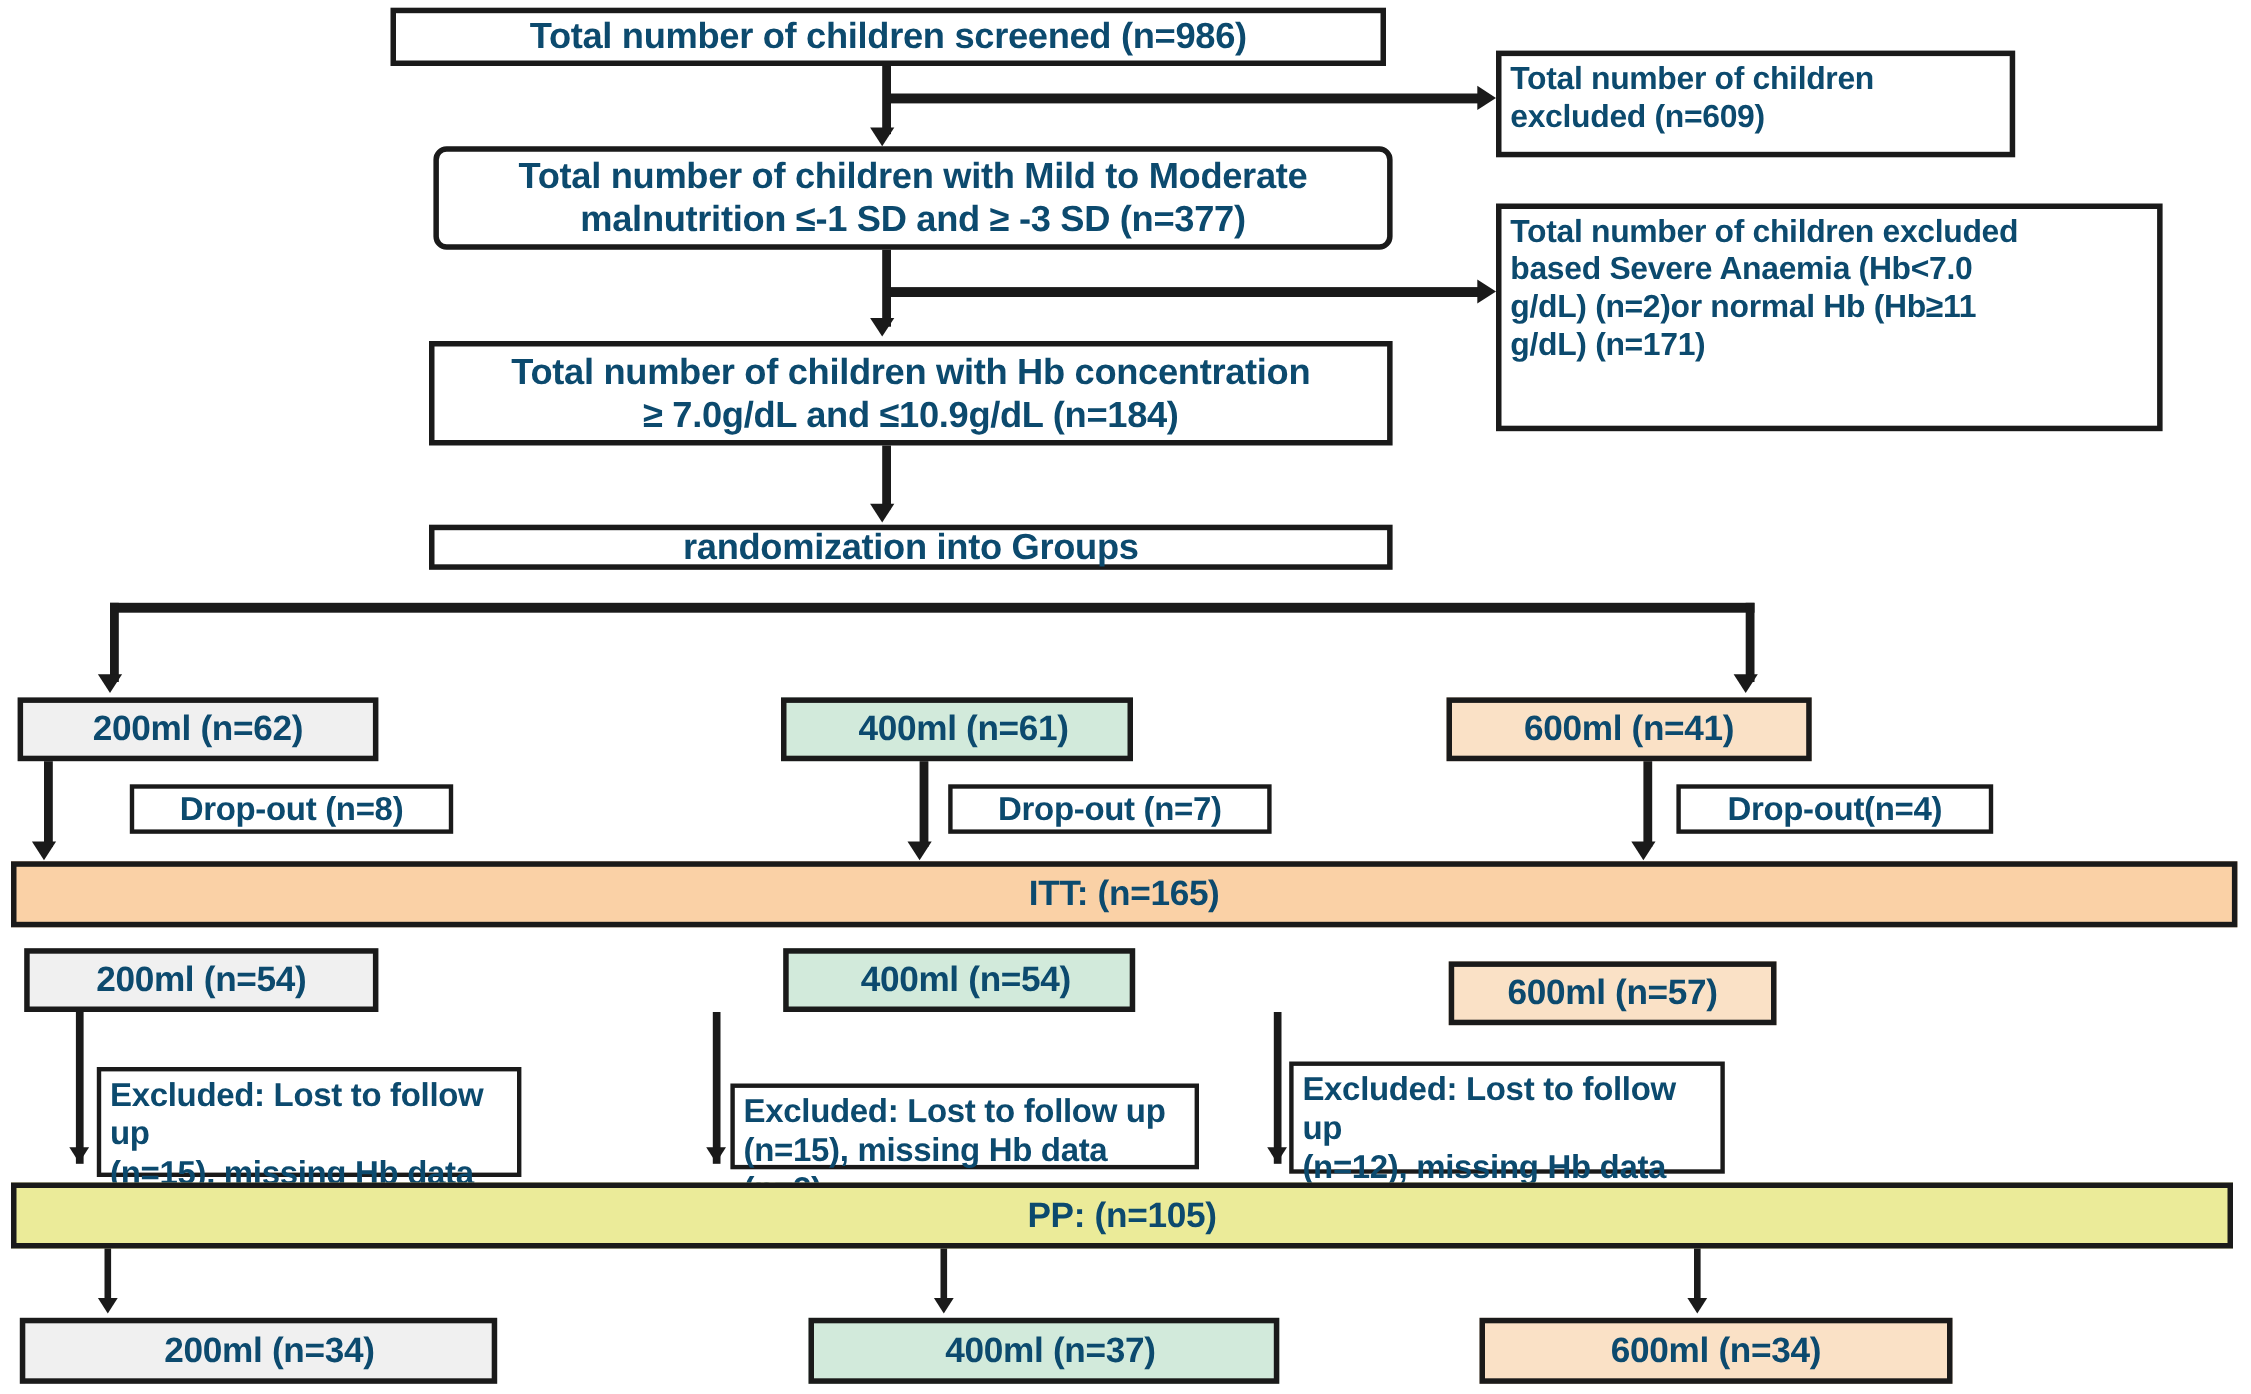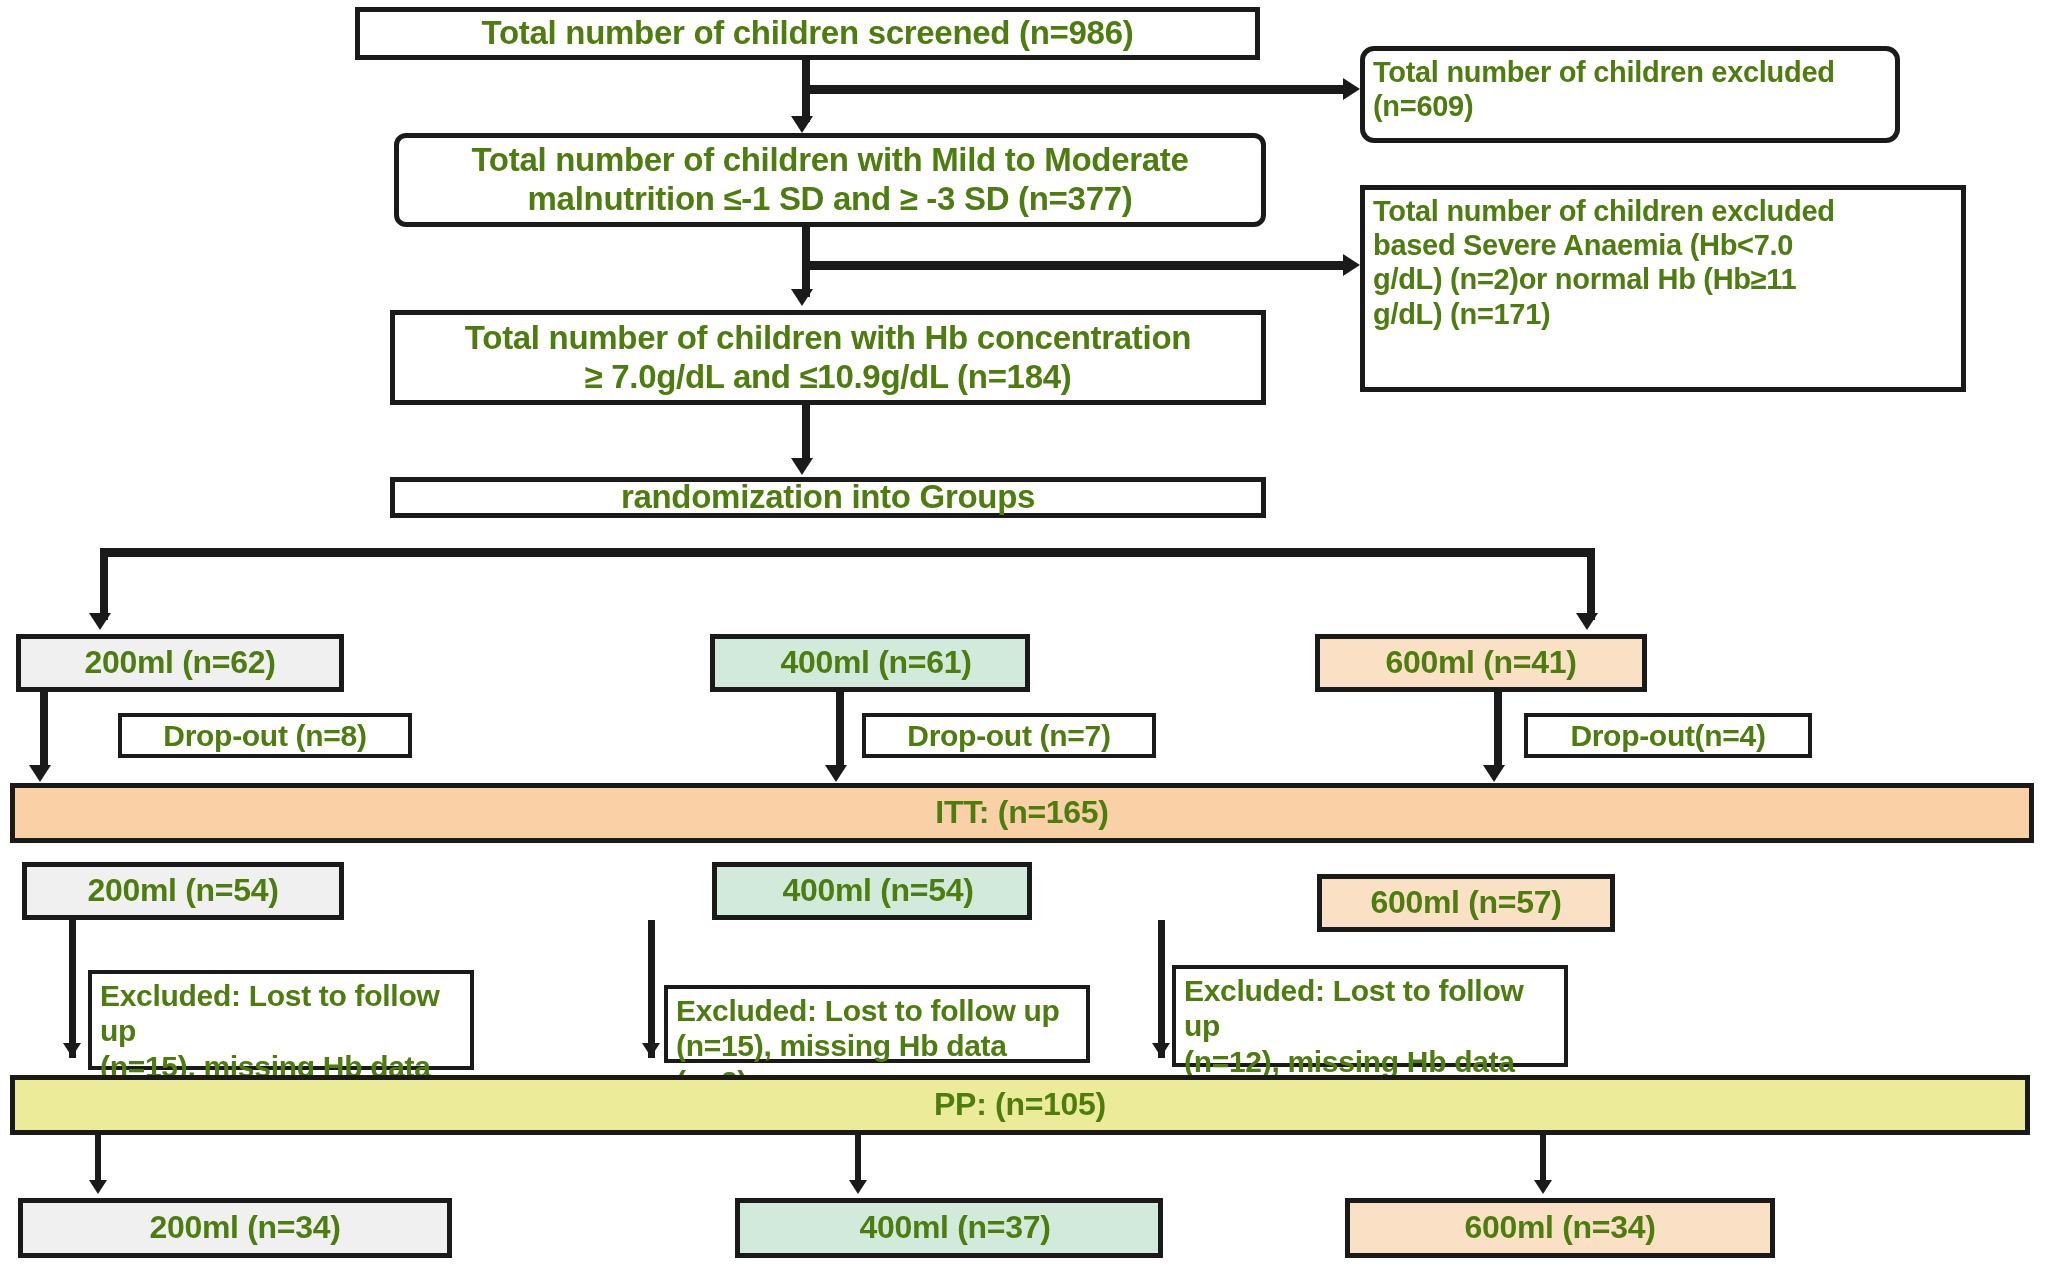--- a/index.html
+++ b/index.html
@@ -12,21 +12,21 @@
     height: 1267px;
     background: #ffffff;
     font-family: "Liberation Sans", sans-serif;
     overflow: hidden;
   }
   .box {
     position: absolute;
     box-sizing: border-box;
     border: 5px solid #1a1a1a;
     background: #ffffff;
-    color: #4d7c0f;
+    color: #0c4a6e;
     font-weight: bold;
     display: flex;
     align-items: center;
     justify-content: center;
     text-align: center;
     line-height: 1.18;
     letter-spacing: -0.3px;
   }
   .box.left {
     justify-content: flex-start;
@@ -73,21 +73,21 @@
   <div class="box" style="left:355px; top:7px; width:905px; height:53px; font-size:33px;">
     <span>Total number of children screened (n=986)</span>
   </div>
 
   <div class="vline" style="left:802px; top:60px; width:8px; height:62px;"></div>
   <div class="arrowhead" style="left:791px; top:116px;"></div>
 
   <div class="hline" style="left:806px; top:85px; width:542px; height:9px;"></div>
   <div class="arrowhead right" style="left:1343px; top:78px;"></div>
 
-  <div class="box left" style="left:1360px; top:46px; width:540px; height:97px; font-size:29px;border-radius:14px;">
+  <div class="box left" style="left:1360px; top:46px; width:472px; height:97px; font-size:29px;">
     <div>
       <div>Total number of children excluded (n=609)</div>
     </div>
   </div>
 
   <div class="box" style="left:394px; top:133px; width:872px; height:94px; font-size:33px;border-radius:12px;">
     <div>
       <div>Total number of children with Mild to Moderate</div>
       <div>malnutrition ≤-1 SD and ≥ -3 SD (n=377)</div>
     </div>

